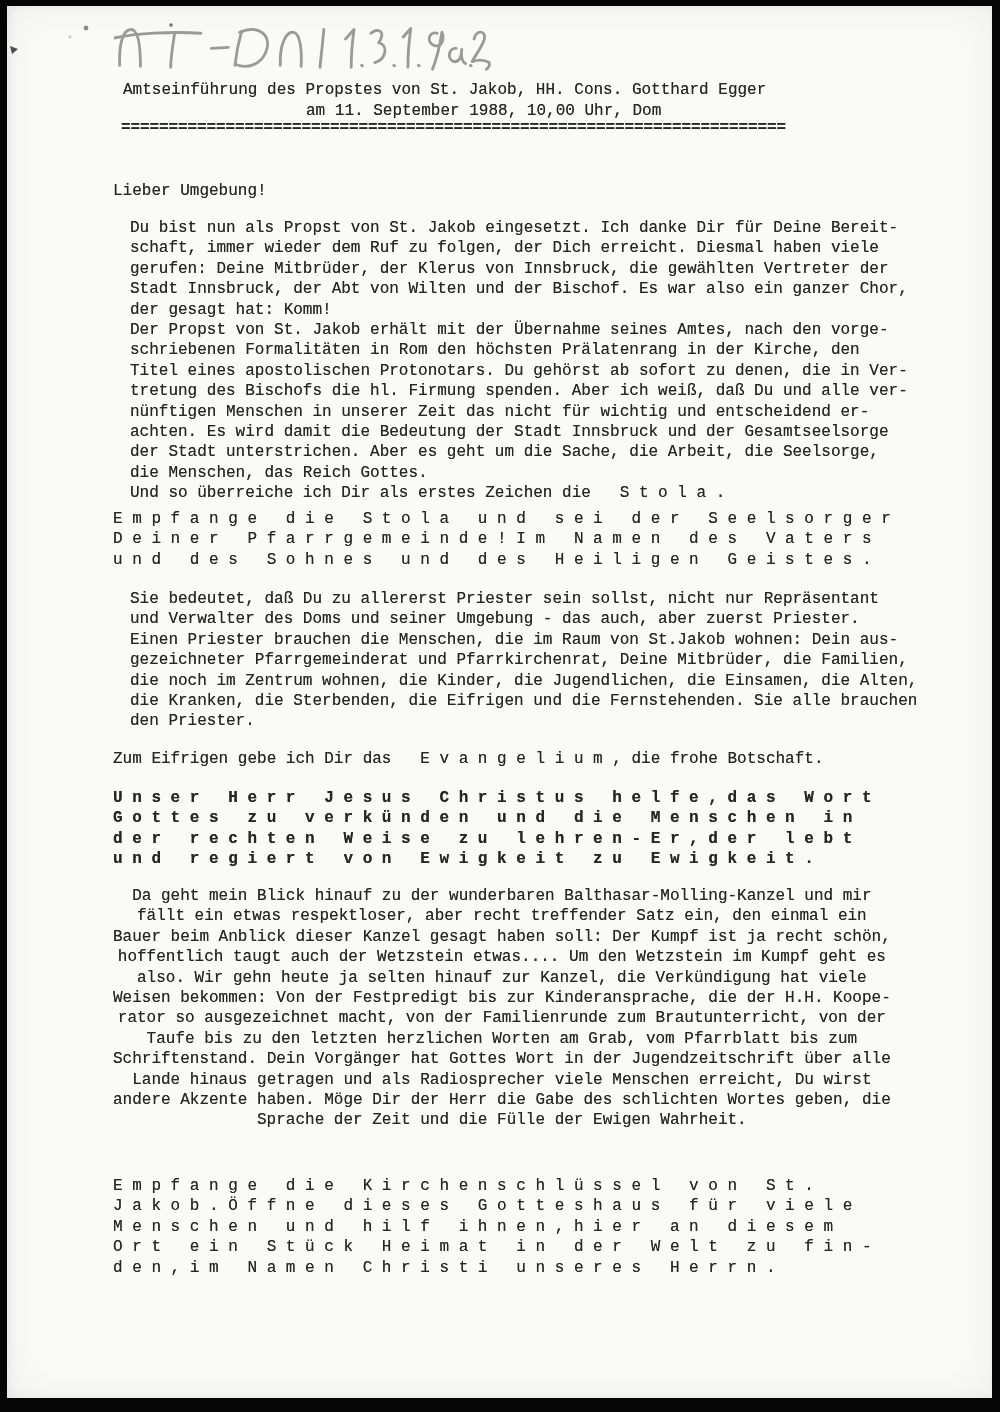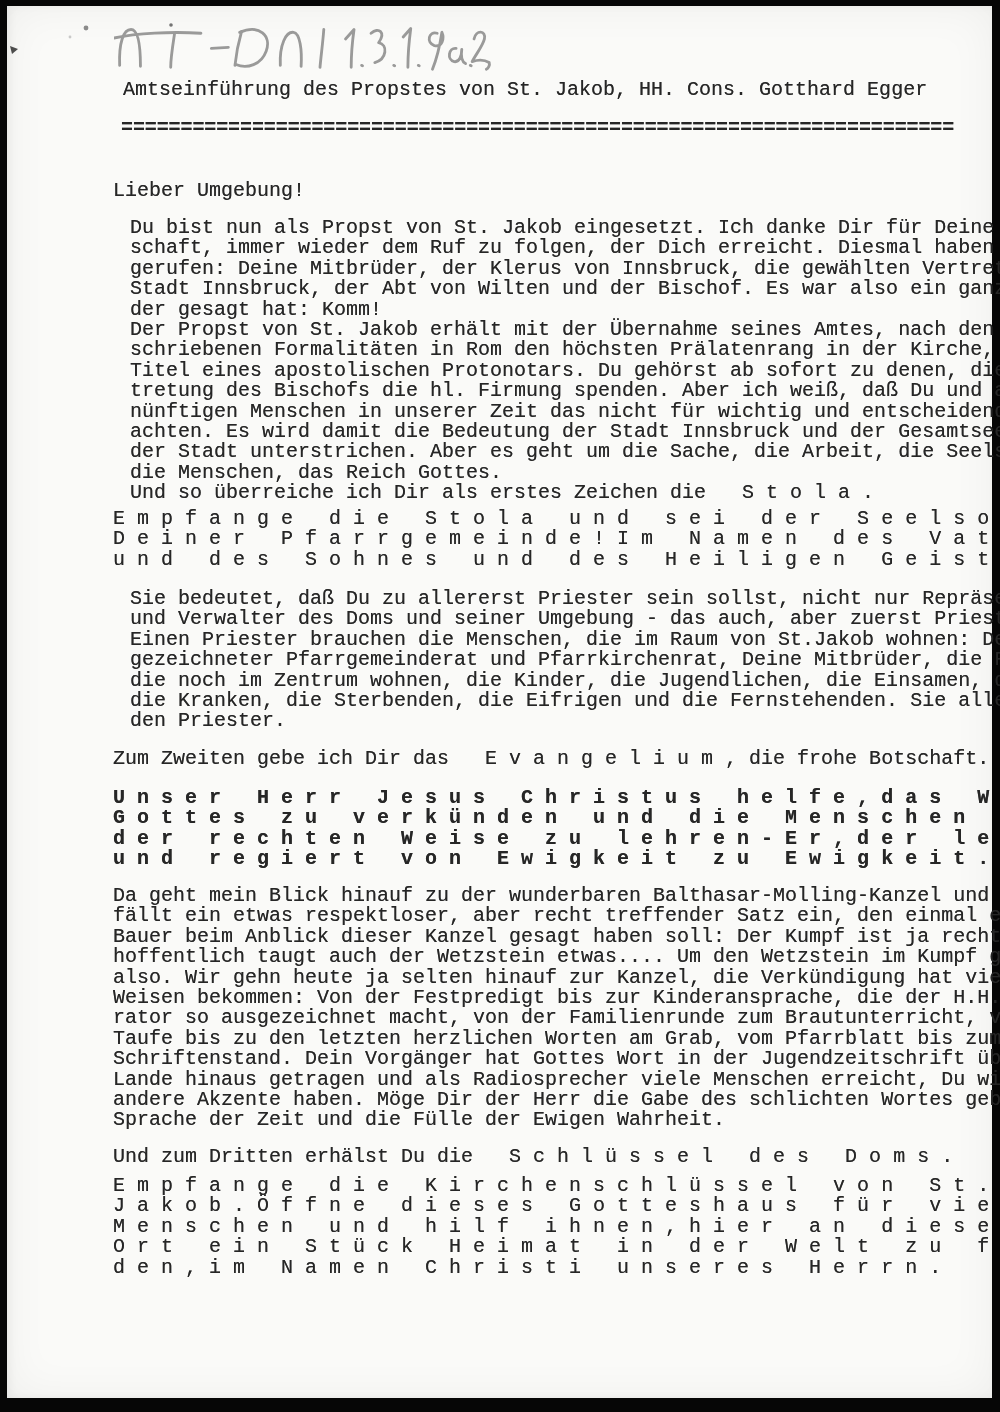--- a/index.html
+++ b/index.html
@@ -21,21 +21,21 @@
     background:var(--bg);
   }
   .paper{
     position:absolute;left:7px;top:6px;width:985px;height:1392px;
     background:var(--paper);
     box-shadow:inset 0 0 45px rgba(0,0,0,0.05), inset 3px 0 8px rgba(0,0,0,0.05);
   }
   .tw{
     position:absolute;
     font-family:"Liberation Mono","DejaVu Sans Mono",monospace;
-    font-size:20px;
+    font-size:16px;
     line-height:20.4px;
     color:var(--ink);
     white-space:pre;
     letter-spacing:0px;
     text-shadow:0 0 0.6px rgba(30,30,30,0.65);
   }
   .hw-svg{position:absolute;left:114px;top:20px;}
   .marks-svg{position:absolute;left:0;top:0;}
 </style>
 </head>
@@ -82,20 +82,21 @@
       <path d="M342,14 C333,11 330,24 339,27 C347,29 350,20 347,13 C345,26 342,40 337,52"></path>
 
       <path d="M362,30 C354,29 352,42 360,44 C366,45 368,37 368,31 C367,38 368,44 372,46"></path>
       <path d="M377,48 L378,48.4"></path>
 
       <path d="M381,20 C383,10 394,11 392,20 C390,28 383,36 379,44 C385,42 392,42 397,45 C398,48 396,51 394,52"></path>
     </g>
   </svg>
 
   <div class="tw" style="left:123px;top:80px;">Amtseinführung des Propstes von St. Jakob, HH. Cons. Gotthard Egger</div>
+  <div class="tw" style="left:306px;top:101px;">am 11. September 1988, 10,00 Uhr, Dom</div>
   <div class="tw" style="left:121px;top:118px;font-weight:bold;letter-spacing:-0.1px;">======================================================================</div>
 
   <div class="tw" style="left:113px;top:181px;">Lieber Umgebung!</div>
 
   <div class="tw" style="left:130px;top:218px;">Du bist nun als Propst von St. Jakob eingesetzt. Ich danke Dir für Deine Bereit-
 schaft, immer wieder dem Ruf zu folgen, der Dich erreicht. Diesmal haben viele
 gerufen: Deine Mitbrüder, der Klerus von Innsbruck, die gewählten Vertreter der
 Stadt Innsbruck, der Abt von Wilten und der Bischof. Es war also ein ganzer Chor,
 der gesagt hat: Komm!
 Der Propst von St. Jakob erhält mit der Übernahme seines Amtes, nach den vorge-
@@ -113,40 +114,39 @@
 u n d   d e s   S o h n e s   u n d   d e s   H e i l i g e n   G e i s t e s .</div>
 
   <div class="tw" style="left:130px;top:589px;">Sie bedeutet, daß Du zu allererst Priester sein sollst, nicht nur Repräsentant
 und Verwalter des Doms und seiner Umgebung - das auch, aber zuerst Priester.
 Einen Priester brauchen die Menschen, die im Raum von St.Jakob wohnen: Dein aus-
 gezeichneter Pfarrgemeinderat und Pfarrkirchenrat, Deine Mitbrüder, die Familien,
 die noch im Zentrum wohnen, die Kinder, die Jugendlichen, die Einsamen, die Alten,
 die Kranken, die Sterbenden, die Eifrigen und die Fernstehenden. Sie alle brauchen
 den Priester.</div>
 
-  <div class="tw" style="left:113px;top:749px;">Zum Zweiten gebe ich Dir das   E v a n g e l i u m , die frohe Botschaft.</div>
+  <div class="tw" style="left:113px;top:749px;">Zum Eifrigen gebe ich Dir das   E v a n g e l i u m , die frohe Botschaft.</div>
 
   <div class="tw" style="left:113px;top:788px;font-weight:bold;">U n s e r   H e r r   J e s u s   C h r i s t u s   h e l f e , d a s   W o r t
 G o t t e s   z u   v e r k ü n d e n   u n d   d i e   M e n s c h e n   i n
 d e r   r e c h t e n   W e i s e   z u   l e h r e n - E r , d e r   l e b t
 u n d   r e g i e r t   v o n   E w i g k e i t   z u   E w i g k e i t .</div>
 
-  <div class="tw" style="left:113px;top:886px;">Da geht mein Blick hinauf zu der wunderbaren Balthasar-Molling-Kanzel und mir
+  <div class="tw" style="left:113px;top:886px;text-align:center;">Da geht mein Blick hinauf zu der wunderbaren Balthasar-Molling-Kanzel und mir
 fällt ein etwas respektloser, aber recht treffender Satz ein, den einmal ein
 Bauer beim Anblick dieser Kanzel gesagt haben soll: Der Kumpf ist ja recht schön,
 hoffentlich taugt auch der Wetzstein etwas.... Um den Wetzstein im Kumpf geht es
 also. Wir gehn heute ja selten hinauf zur Kanzel, die Verkündigung hat viele
 Weisen bekommen: Von der Festpredigt bis zur Kinderansprache, die der H.H. Koope-
 rator so ausgezeichnet macht, von der Familienrunde zum Brautunterricht, von der
 Taufe bis zu den letzten herzlichen Worten am Grab, vom Pfarrblatt bis zum
 Schriftenstand. Dein Vorgänger hat Gottes Wort in der Jugendzeitschrift über alle
 Lande hinaus getragen und als Radiosprecher viele Menschen erreicht, Du wirst
 andere Akzente haben. Möge Dir der Herr die Gabe des schlichten Wortes geben, die
 Sprache der Zeit und die Fülle der Ewigen Wahrheit.</div>
 
-  <div class="tw" style="left:113px;top:1147px;">Und zum Dritten erhälst Du die   S c h l ü s s e l   d e s   D o m s .</div>
 
   <div class="tw" style="left:113px;top:1176px;">E m p f a n g e   d i e   K i r c h e n s c h l ü s s e l   v o n   S t .
 J a k o b . Ö f f n e   d i e s e s   G o t t e s h a u s   f ü r   v i e l e
 M e n s c h e n   u n d   h i l f   i h n e n , h i e r   a n   d i e s e m
 O r t   e i n   S t ü c k   H e i m a t   i n   d e r   W e l t   z u   f i n -
 d e n , i m   N a m e n   C h r i s t i   u n s e r e s   H e r r n .</div>
 </div>
 
 </body></html>

